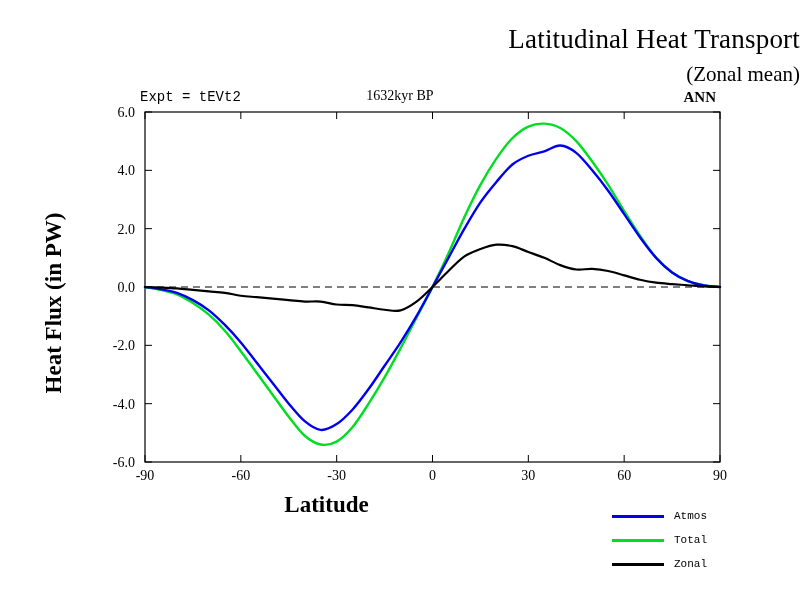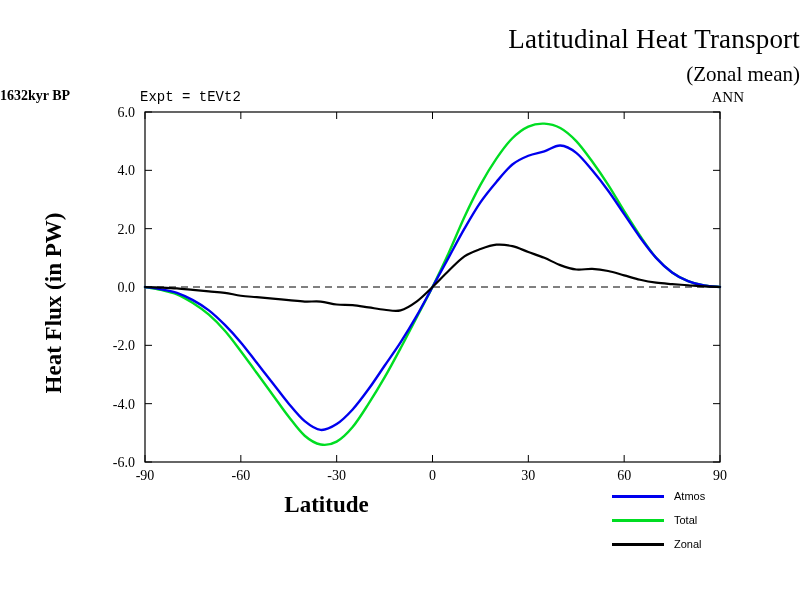--- a/index.html
+++ b/index.html
@@ -39,29 +39,30 @@
     position: absolute;
     left: 140px;
     top: 89px;
     font-size: 14px;
     font-family: Liberation Mono, monospace;
   }
   #run-label {
     position: absolute;
     left: 0;
     width: 800px;
+    text-align: center;
     top: 88px;
     font-size: 14px;
-    font-weight: bold;
   }
   #period-label {
     position: absolute;
-    right: 56px;
+    right: 84px;
     top: 89px;
     font-size: 15px;
+    font-weight: bold;
   }
   #ylabel {
     position: absolute;
     left: -76px;
     top: 290px;
     width: 260px;
     text-align: center;
     transform: rotate(-90deg);
     font-size: 23px;
     font-weight: bold;
@@ -81,24 +82,24 @@
     top: 0;
   }
   .tick-label {
     font-family: "Liberation Serif", serif;
     font-size: 14px;
     fill: #000000;
   }
   #legend {
     position: absolute;
     left: 612px;
-    top: 484px;
+    top: 504px;
     width: 170px;
     font-size: 11px;
-    font-family: Liberation Sans, sans-serif;
+    font-family: Liberation Mono, monospace;
   }
   .legend-row {
     display: flex;
     align-items: center;
     height: 24px;
   }
   .legend-swatch {
     width: 52px;
     height: 3px;
     margin-right: 10px;

